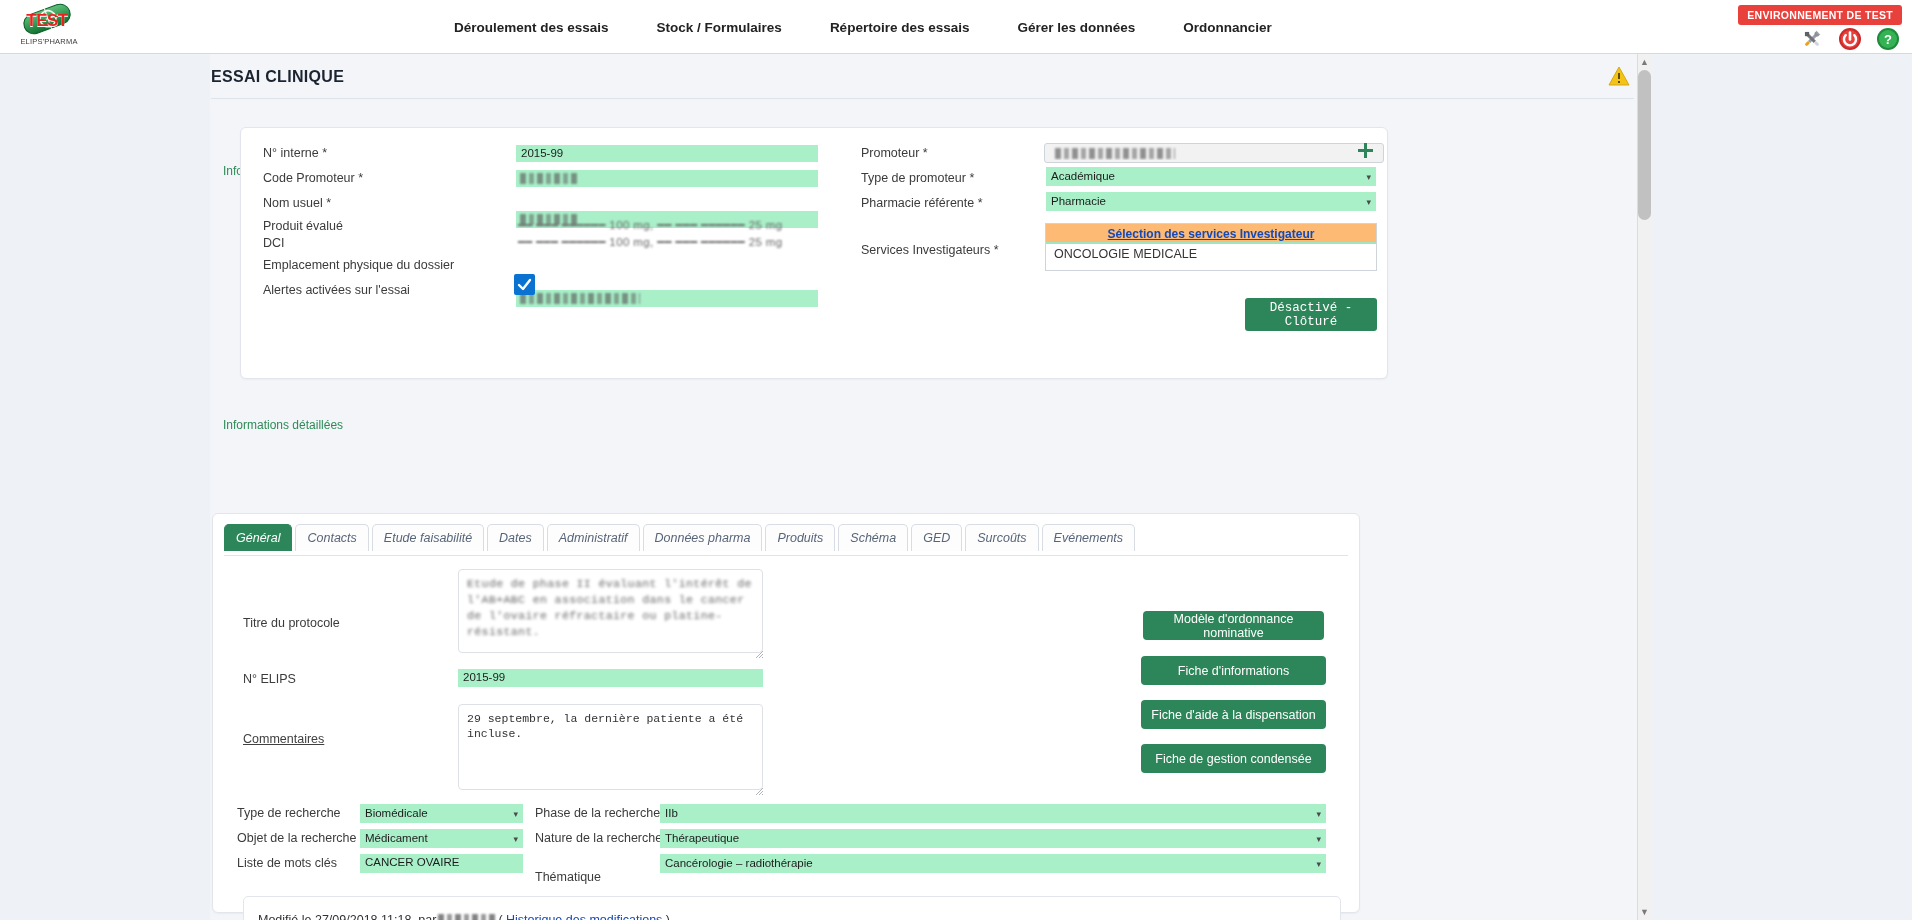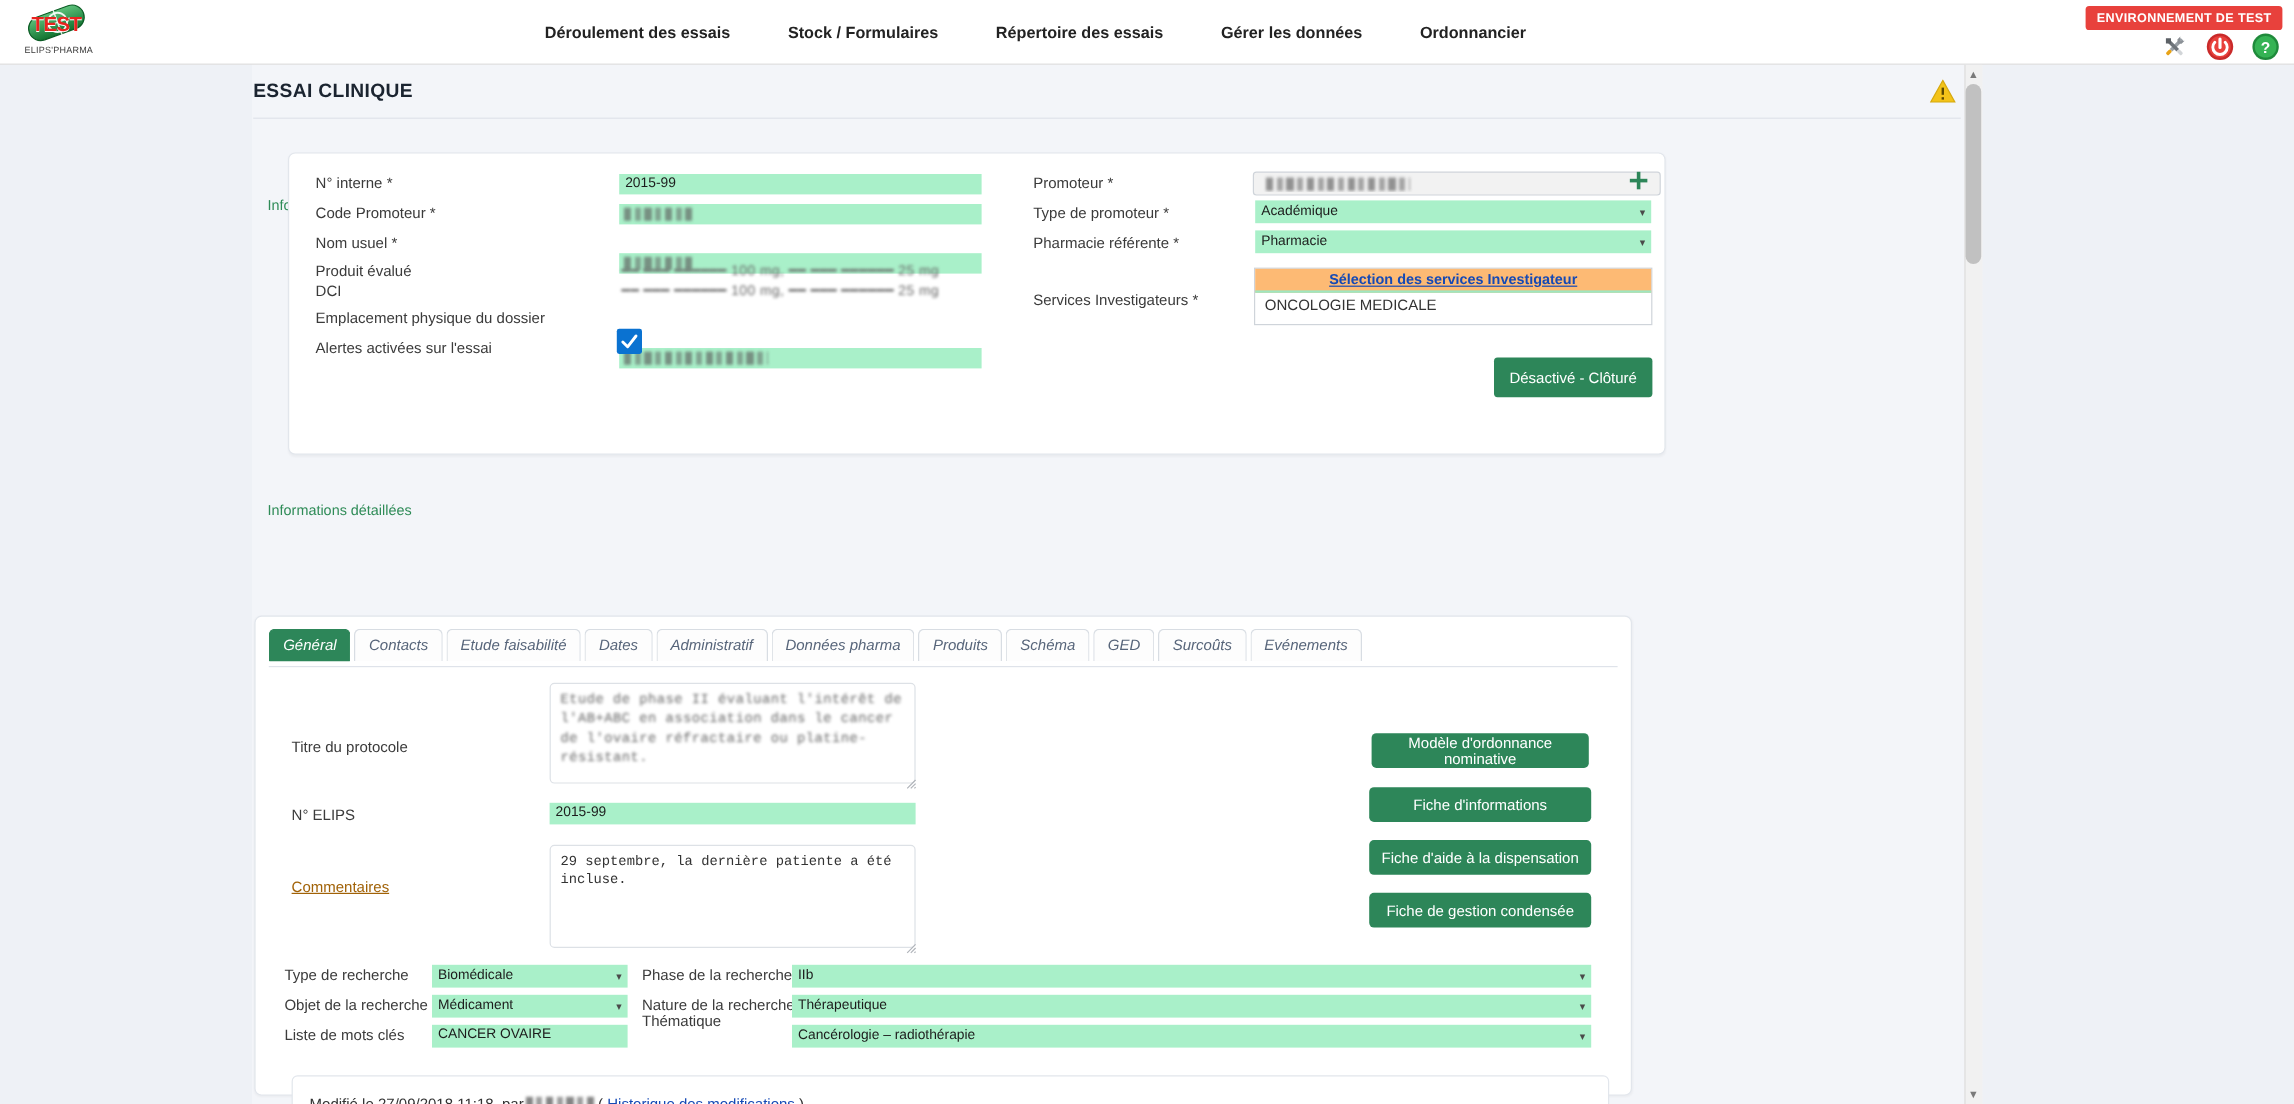--- a/index.html
+++ b/index.html
@@ -212,21 +212,21 @@
     cursor: pointer;
   }
   .chk svg { position: absolute; left: 3px; top: 3px; }
 
   .btn-green {
     position: absolute;
     background: #2d8659;
     color: #fff;
     border: none; border-radius: 3px;
     font-size: 12.5px;
-    font-family: Liberation Sans, sans-serif;
+    font-family: Liberation Mono, monospace;
     cursor: pointer;
     text-align: center;
   }
 
   
   #panel-detail { left: 2px; top: 459px; width: 1148px; height: 400px; }
 
   .tabs {
     position: absolute; left: 11px; top: 10px;
     display: flex; gap: 3px;
@@ -265,21 +265,21 @@
     color: #333;
     padding: 6px 8px;
     line-height: 15px;
   }
   .ta-grip {
     position: absolute; width: 10px; height: 10px;
     pointer-events: none;
   }
   .link-blue {
     position: absolute;
-    font-size: 12.5px; color: #a16207; text-decoration: underline; cursor: pointer;
+    font-size: 12.5px; color: #404040; text-decoration: underline; cursor: pointer;
   }
 
   .side-btn {
     position: absolute;
     background: #2d8659; color: #fff;
     border: none; border-radius: 4px;
     font-size: 12.5px; cursor: pointer;
     font-family: "Liberation Sans", sans-serif;
     height: 29px;
     margin-top: 44px;
@@ -512,21 +512,21 @@
         <span class="caret">▾</span>
       </div>
       <div class="fld-label" style="left:322px; top:317px;">Nature de la recherche</div>
       <div class="select-fld" style="left:447px; top:315px; width:666px;">
         <span>Thérapeutique</span>
         <span class="caret">▾</span>
       </div>
 
       <div class="fld-label" style="left:24px; top:342px;">Liste de mots clés</div>
       <div class="fld" style="left:147px; top:340px; width:163px; height:19px;">CANCER OVAIRE</div>
-      <div class="fld-label" style="left:322px; top:330px;">Thématique</div>
+      <div class="fld-label" style="left:322px; top:356px;">Thématique</div>
       <div class="select-fld" style="left:447px; top:340px; width:666px;">
         <span>Cancérologie – radiothérapie</span>
         <span class="caret">▾</span>
       </div>
 
       <div class="footer-box" style="top:382px; left:30px; right:18px; height:40px;">
         <div class="footer-text">
           <span>Modifié le 27/09/2018 11:18, par</span><span class="footer-blur"></span><span>(</span>
           <a class="footer-link">Historique des modifications</a>
           <span>)</span>

